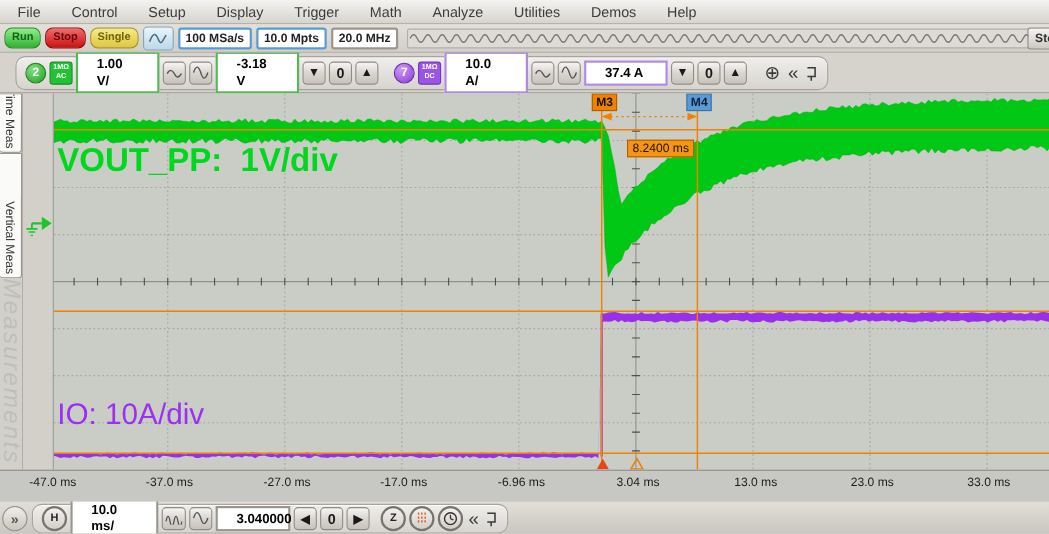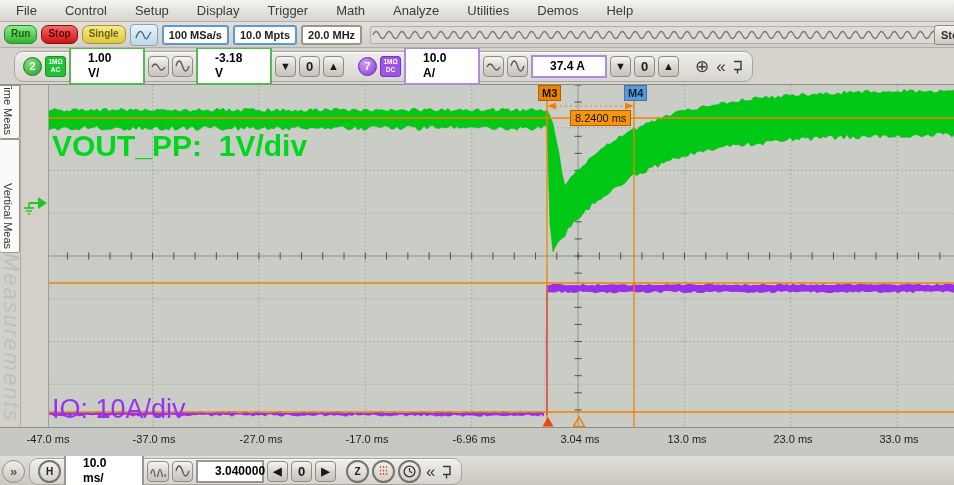--- a/index.html
+++ b/index.html
@@ -62,25 +62,25 @@
         border-radius:0 0 3px 3px;overflow:hidden;}
   .vtab span{position:absolute;bottom:3px;left:2px;writing-mode:vertical-rl;font-size:11px;color:#333;white-space:nowrap;}
   .watermark{position:absolute;left:-2px;top:168px;writing-mode:vertical-rl;font-size:22px;color:#bcc0ba;
              letter-spacing:2px;font-style:italic;}
   .pmargin{position:absolute;left:21px;top:0;width:27px;height:342px;background:#d3d0ca;}
   .plot{position:absolute;left:48px;top:0;width:906px;height:342px;background:#c9cdc5;
         border-left:1px solid #9aa098;box-sizing:border-box;overflow:hidden;}
   .plot svg{position:absolute;left:0;top:0;}
   .biglabel{position:absolute;white-space:pre;pointer-events:none;}
   .lbl-green{left:3px;top:44px;font-size:30px;color:#00d81e;font-weight:bold;}
-  .lbl-purple{left:3px;top:276px;font-size:27px;color:#9b30f0;margin-top:33px;}
+  .lbl-purple{left:3px;top:276px;font-size:27px;color:#9b30f0;}
   .mtag{position:absolute;top:0;font-size:11px;font-weight:bold;color:#111;padding:0 3px;line-height:14px;}
   .mtag.m3{left:489px;background:#f08200;border:1px solid #b35f00;}
   .mtag.m4{left:575px;background:#5b9bd5;border:1px solid #3d73a8;color:#0c2038;}
-  .deltatag{position:absolute;left:521px;top:25px;font-size:11px;color:#1a1200;background:#f59511;
+  .deltatag{position:absolute;left:521px;top:42px;font-size:11px;color:#1a1200;background:#f59511;
             border:1px solid #b35f00;padding:0 4px;line-height:14px;}
   .margicon{position:absolute;left:0;width:27px;}
 
   
   .xaxis{position:relative;height:28px;background:#c7c7c3;border-top:1px solid #8e8e8a;}
   .xaxis span{position:absolute;top:5px;font-size:11px;color:#1c1c1c;transform:translateX(-50%);white-space:nowrap;}
 
   
   .hbar{height:30px;background:linear-gradient(#e2dfd9,#c9c6c0);display:flex;align-items:center;
         padding-left:2px;box-sizing:border-box;gap:4px;}

